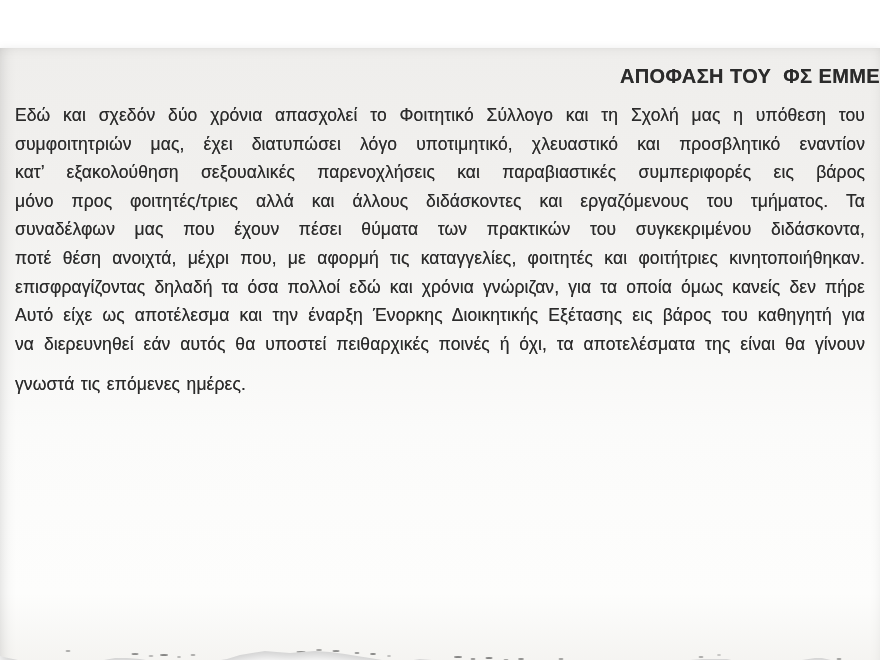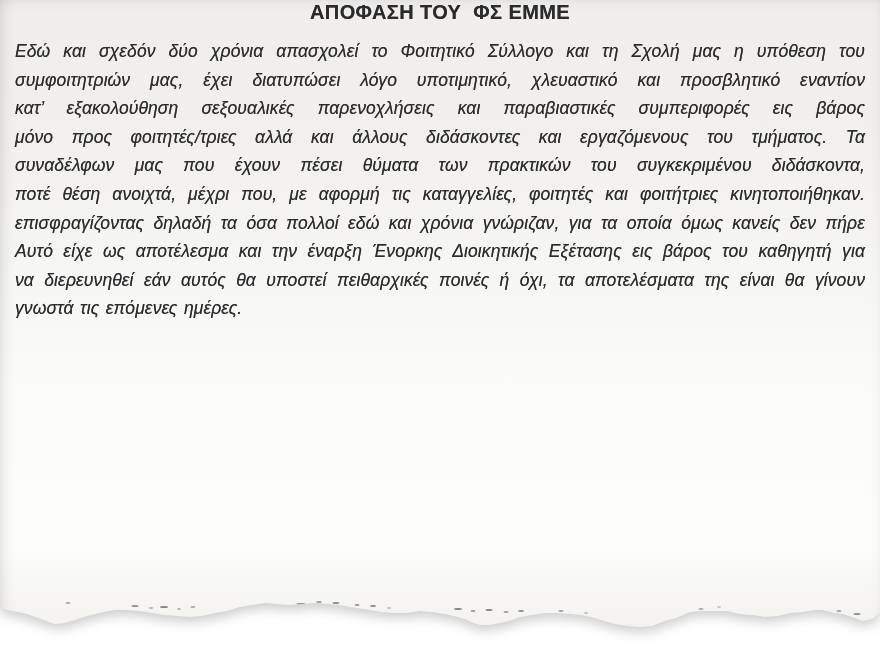--- a/index.html
+++ b/index.html
@@ -51,49 +51,50 @@
       471px 622px, 465px 619px, 454px 616px, 445px 614px, 432px 612px, 420px 611px,
       407px 613px, 395px 613px, 382px 612px, 370px 610px, 357px 608px, 345px 606px,
       330px 604px, 315px 603px, 302px 604px, 290px 605px, 277px 604px, 265px 603px,
       252px 605px, 240px 607px, 227px 611px, 215px 613px, 202px 616px, 190px 617px,
       177px 616px, 165px 615px, 152px 613px, 140px 611px, 127px 610px, 115px 610px,
       104px 612px, 95px 614px, 84px 617px, 75px 620px, 64px 623px, 55px 624px,
       46px 621px, 38px 618px, 27px 614px, 18px 612px, 8px 610px, 0px 608px
     );
   }
   .title {
-    padding-top: 0;
-    text-align: center;
+    padding-top: 16px;
+    text-align: right;
     font-size: 20px;
     font-weight: bold;
     letter-spacing: 0.4px;
     color: var(--ink);
     line-height: 24px;
     white-space: pre-wrap;
     text-shadow: 0 0 0.5px rgba(43,43,43,0.75);
+    margin-top: 48px;
   }
   .doc-body {
     margin-top: 13px;
     padding: 0 15px;
-    font-style: italic;
   }
   .line {
     font-size: 17.5px;
     line-height: 28.6px;
     height: 28.6px;
     color: var(--ink);
     letter-spacing: 0.1px;
     word-spacing: 1.5px;
     text-align: justify;
     text-align-last: justify;
     white-space: nowrap;
     text-shadow: 0 0 0.5px rgba(43,43,43,0.7);
   }
   .line:last-child {
     text-align-last: left;
+    margin-top: 12px;
   }
   .tear-specks {
     position: absolute;
     left: 0;
     top: 585px;
     width: 880px;
     height: 55px;
     pointer-events: none;
   }
 </style>

